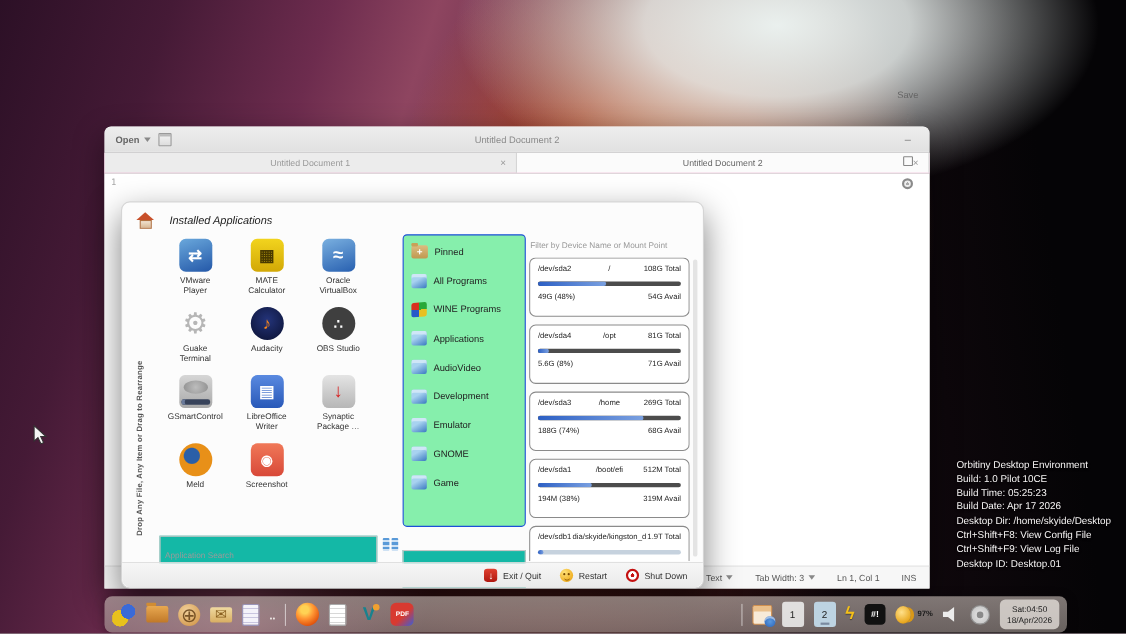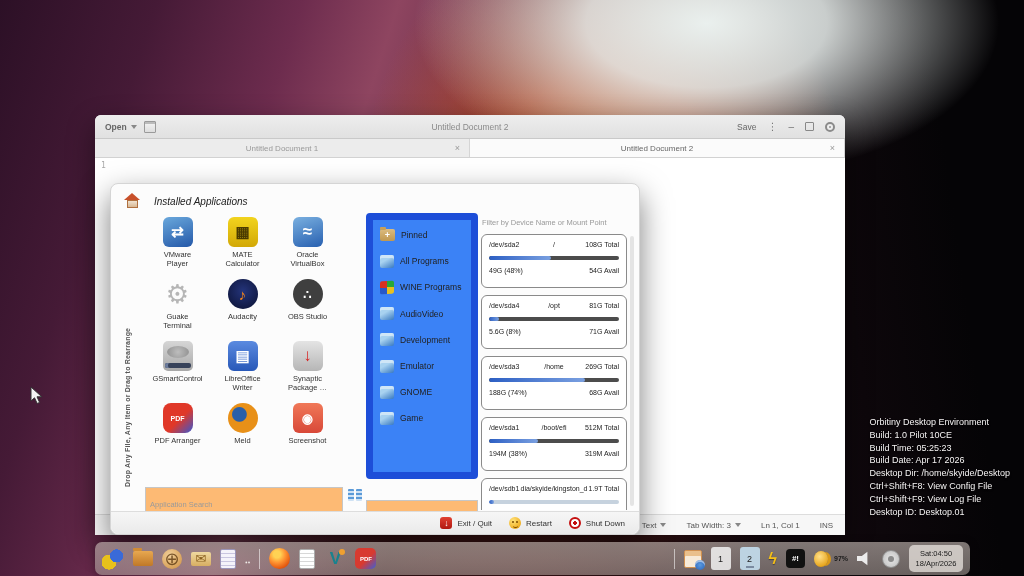--- a/index.html
+++ b/index.html
@@ -23,21 +23,21 @@
   .titlebar{height:23px;background:linear-gradient(rgba(236,236,236,.92),rgba(222,222,222,.92));
     border-radius:6px 6px 0 0;border-bottom:1px solid #c9c9c9;display:flex;align-items:center;
     padding:0 10px;font-size:8.5px;color:#666;position:relative;}
   .tb-left{display:flex;align-items:center;gap:7px;font-weight:bold;}
   .open-btn{display:flex;align-items:center;gap:4px;cursor:default;}
   .caret{width:0;height:0;border-left:3px solid transparent;border-right:3px solid transparent;
     border-top:4px solid #888;display:inline-block;}
   .newdoc{width:10px;height:10px;border:1px solid #9a9a9a;border-radius:1px;
     background:linear-gradient(#f4f4f4,#ddd);box-shadow:inset 0 2px 0 #bbb;}
   .tb-title{position:absolute;left:0;right:0;text-align:center;color:#8a8a8a;pointer-events:none;}
-  .tb-right{margin-left:auto;display:flex;align-items:center;gap:11px;position:relative;z-index:2;}
+  .tb-right{margin-left:auto;display:flex;align-items:center;gap:11px;position:relative;z-index:2;flex-direction:column;}
   .kebab{font-size:10px;color:#777;}
   .winmin{color:#777;font-size:10px;line-height:6px;}
   .winmax{width:7px;height:7px;border:1px solid #888;border-radius:1px;}
   .winclose{width:10px;height:10px;border-radius:50%;border:2px solid #8a8a8a;box-sizing:border-box;
     background:radial-gradient(circle,#aaa 0 30%,#eee 31%);}
   .tabbar{height:18px;display:flex;background:#f9a8d4;border-bottom:1px solid #d2d2d2;}
   .tab{flex:1;display:flex;align-items:center;position:relative;font-size:8px;color:#999;
     background:#ececec;border-right:1px solid #d5d5d5;}
   .tab.active{background:#fbfbfb;color:#666;}
   .tab .tlabel{position:absolute;left:0;right:0;text-align:center;}
@@ -74,29 +74,29 @@
   .ic-gsmart{background:linear-gradient(#d6d6d6,#a8a8a8);border-radius:5px;position:relative;}
   .ic-gsmart::before{content:"";position:absolute;left:4px;top:5px;width:22px;height:12px;border-radius:50%;
     background:radial-gradient(circle at 50% 50%,#bdbdbd,#8f8f8f);}
   .ic-gsmart::after{content:"";position:absolute;left:2px;bottom:3px;width:26px;height:5px;border-radius:2px;
     background:#37425a;box-shadow:inset 3px 0 0 #6a7a9a;}
   .ic-writer{background:linear-gradient(#5a8ae0,#2858b8);}
   .ic-synaptic{background:linear-gradient(#e4e4e4,#b6b6b6);color:#d82020;font-size:17px;}
   .ic-pdfarr{background:linear-gradient(135deg,#e03828 0 55%,#3858d0);font-size:7px;border-radius:8px;}
   .ic-meld{background:radial-gradient(circle at 38% 38%,#2a5fa8 0 26%,#e89018 30%);border-radius:50%;}
   .ic-screenshot{background:linear-gradient(#f07858,#d84838);font-size:13px;}
-  .srch{position:absolute;height:15px;border:1px solid #c6c6c6;background:#fdba74;font-size:7.5px;
+  .srch{position:absolute;height:15px;border:1px solid #c6c6c6;background:#14b8a6;font-size:7.5px;
     padding:16px 4px;color:#333;box-sizing:border-box;font-family:"Liberation Sans",sans-serif;}
   .srch::placeholder{color:#9a9a9a;}
   #app-search{left:34px;top:303px;width:198px;}
   #cat-search{left:255px;top:316px;width:112px;}
   .viewtoggle{position:absolute;left:237px;top:305px;width:14px;height:12px;display:flex;gap:2px;}
   .viewtoggle i{flex:1;background:repeating-linear-gradient(#5a9ad8 0 2px,#cfe2f4 2px 4px);border-radius:1px;}
-  .catpanel{position:absolute;left:255px;top:29px;width:112px;height:266px;background:#3b82f6;
-    border:7px solid #1d4ed8;border-radius:4px;box-sizing:border-box;padding-top:2px;}
+  .catpanel{position:absolute;left:255px;top:29px;width:112px;height:266px;background:#86efac;
+    border:1px solid #1d4ed8;border-radius:4px;box-sizing:border-box;padding-top:2px;}
   .catrow{height:26.2px;display:flex;align-items:center;gap:6px;padding-left:7px;font-size:8.5px;color:#222;}
   .cube{width:14px;height:13px;border-radius:2px;flex:none;
     background:linear-gradient(150deg,#a8d2f0 0 40%,#3878c0 100%);box-shadow:inset 0 3px 0 rgba(255,255,255,.45);}
   .pfolder{width:15px;height:12px;border-radius:2px;flex:none;position:relative;
     background:linear-gradient(#dcbc80,#c09850);}
   .pfolder::before{content:"";position:absolute;left:0;top:-2px;width:6px;height:3px;border-radius:1px;background:#c8a058;}
   .pfolder::after{content:"+";position:absolute;left:0;right:0;top:0;bottom:0;color:#fff;font-size:9px;
     line-height:12px;text-align:center;font-weight:bold;}
   .winico{width:14px;height:13px;border-radius:2px;flex:none;transform:skewY(-4deg);
     background:conic-gradient(#28a838 0 25%, #e8c020 0 50%, #2858c8 0 75%, #d83020 0);}
@@ -321,29 +321,20 @@
       <div class="cell">
         <div class="ai ic-synaptic">
             <span>↓</span>
           </div>
         <div class="alabel">
             <div>Synaptic</div>
             <div>Package …</div>
           </div>
       </div>
       <div class="cell">
-        <div class="ai ic-pdfarr">
-            <span>PDF</span>
-          </div>
-        <div class="alabel">
-            <div>PDF Arranger</div>
-            <div></div>
-          </div>
-      </div>
-      <div class="cell">
         <div class="ai ic-meld">
             <span></span>
           </div>
         <div class="alabel">
             <div>Meld</div>
             <div></div>
           </div>
       </div>
       <div class="cell">
         <div class="ai ic-screenshot">
@@ -367,20 +358,24 @@
         <span class="pfolder"></span>
         <span>Pinned</span>
       </div>
       <div class="catrow">
         <span class="cube"></span>
         <span>All Programs</span>
       </div>
       <div class="catrow">
         <span class="winico"></span>
         <span>WINE Programs</span>
+      </div>
+      <div class="catrow">
+        <span class="cube"></span>
+        <span>Applications</span>
       </div>
       <div class="catrow">
         <span class="cube"></span>
         <span>AudioVideo</span>
       </div>
       <div class="catrow">
         <span class="cube"></span>
         <span>Development</span>
       </div>
       <div class="catrow">

